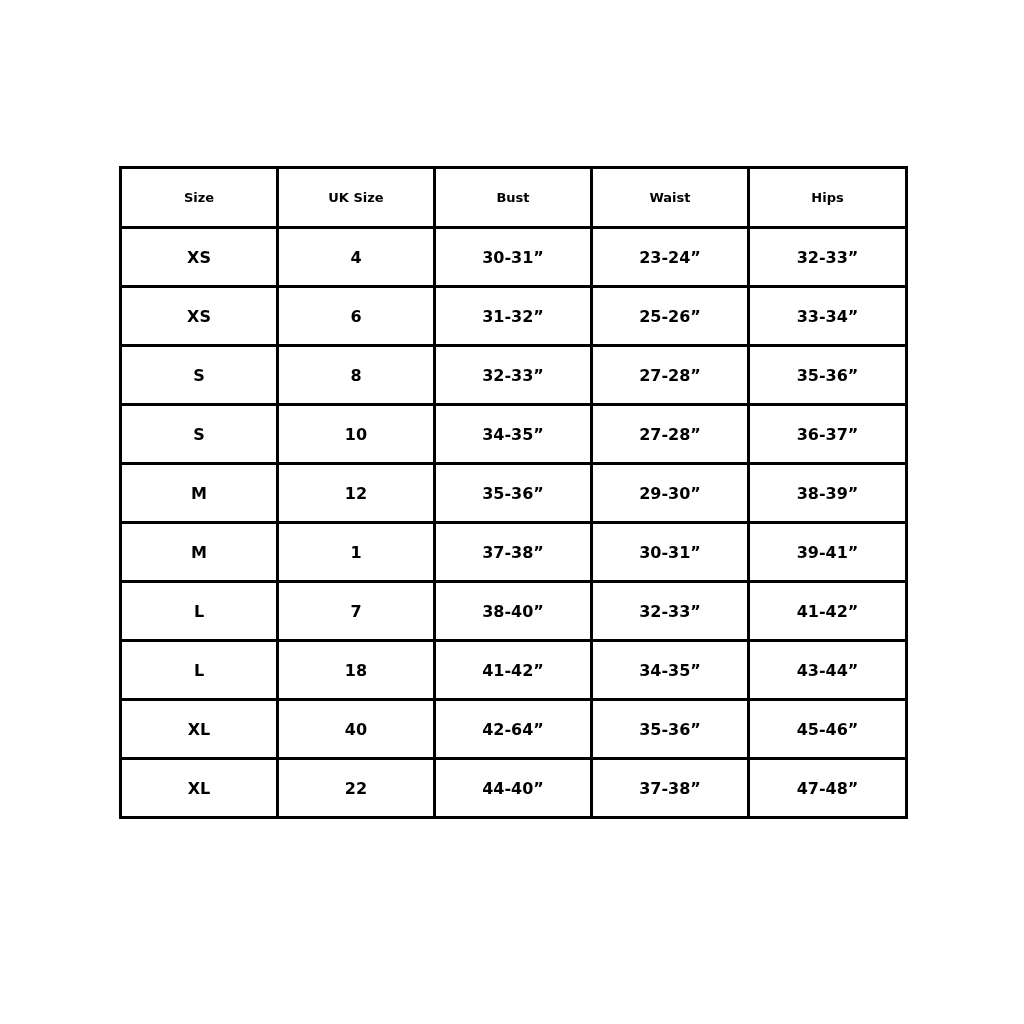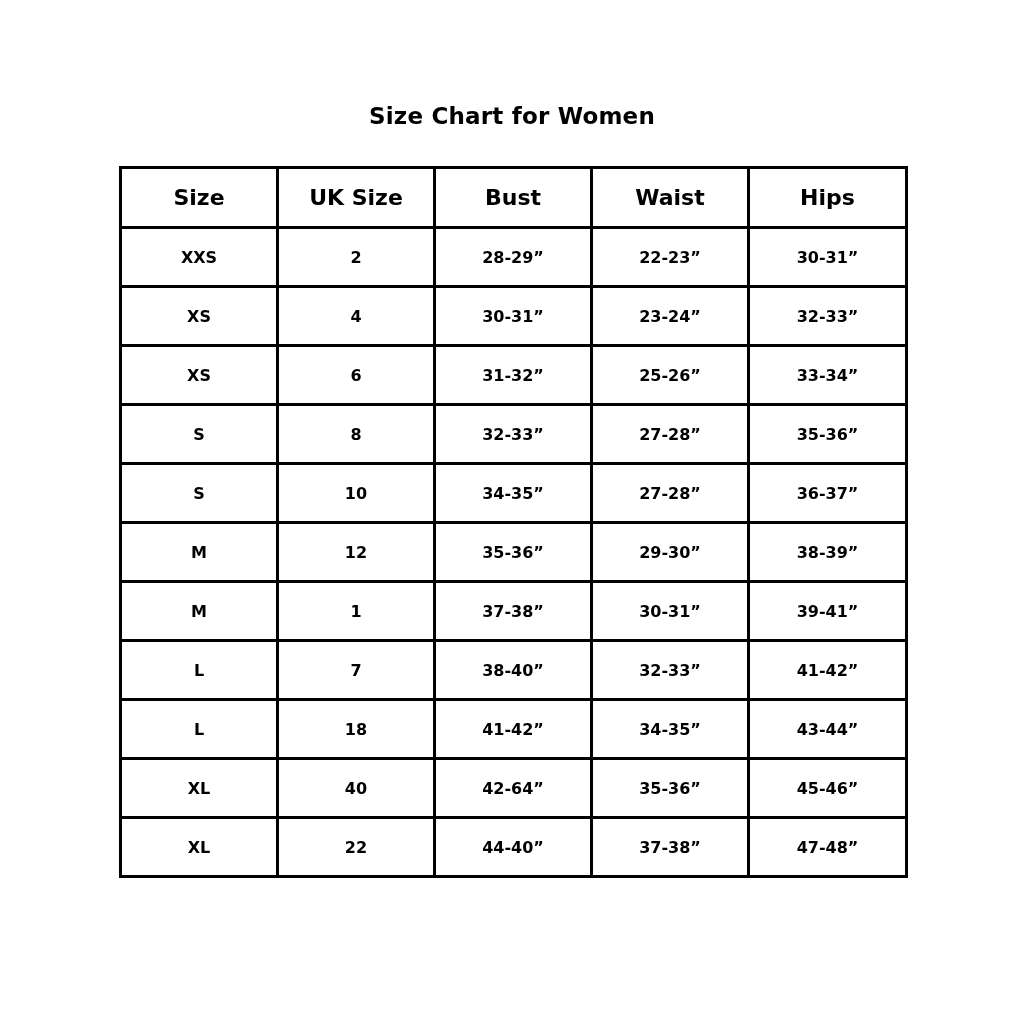--- a/index.html
+++ b/index.html
@@ -47,62 +47,54 @@
     border: 3px solid #000000;
     text-align: center;
     vertical-align: middle;
     font-size: 16px;
     font-weight: bold;
     color: #000000;
     height: 56px;
     padding: 0;
   }
   table.size-chart th {
-    font-size: 22px;
+    font-size: 13px;
     height: 57px;
   }
   col.c0 { width: 157px; }
   col.c1 { width: 157px; }
   col.c2 { width: 157px; }
   col.c3 { width: 157px; }
   col.c4 { width: 158px; }
 </style>
 </head>
 <body>
 
 <div class="page">
 
-  <div class="chart-title">Size Chart for Women</div>
 
   <div class="table-wrap">
     <table class="size-chart">
       <colgroup>
         <col class="c0">
           <col class="c1">
           <col class="c2">
           <col class="c3">
           <col class="c4">
       </colgroup>
       <thead>
         <tr>
           <th>Size</th>
           <th>UK Size</th>
           <th>Bust</th>
           <th>Waist</th>
           <th>Hips</th>
         </tr>
       </thead>
       <tbody>
-        <tr>
-          <td>XXS</td>
-          <td>2</td>
-          <td>28-29”</td>
-          <td>22-23”</td>
-          <td>30-31”</td>
-        </tr>
         <tr>
           <td>XS</td>
           <td>4</td>
           <td>30-31”</td>
           <td>23-24”</td>
           <td>32-33”</td>
         </tr>
         <tr>
           <td>XS</td>
           <td>6</td>

